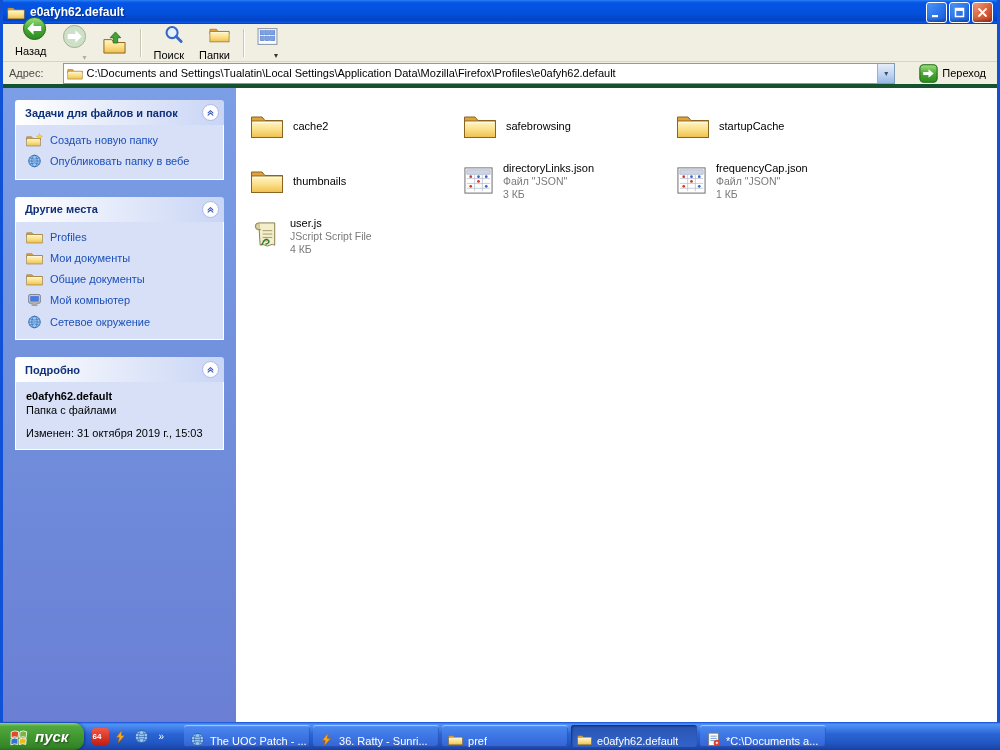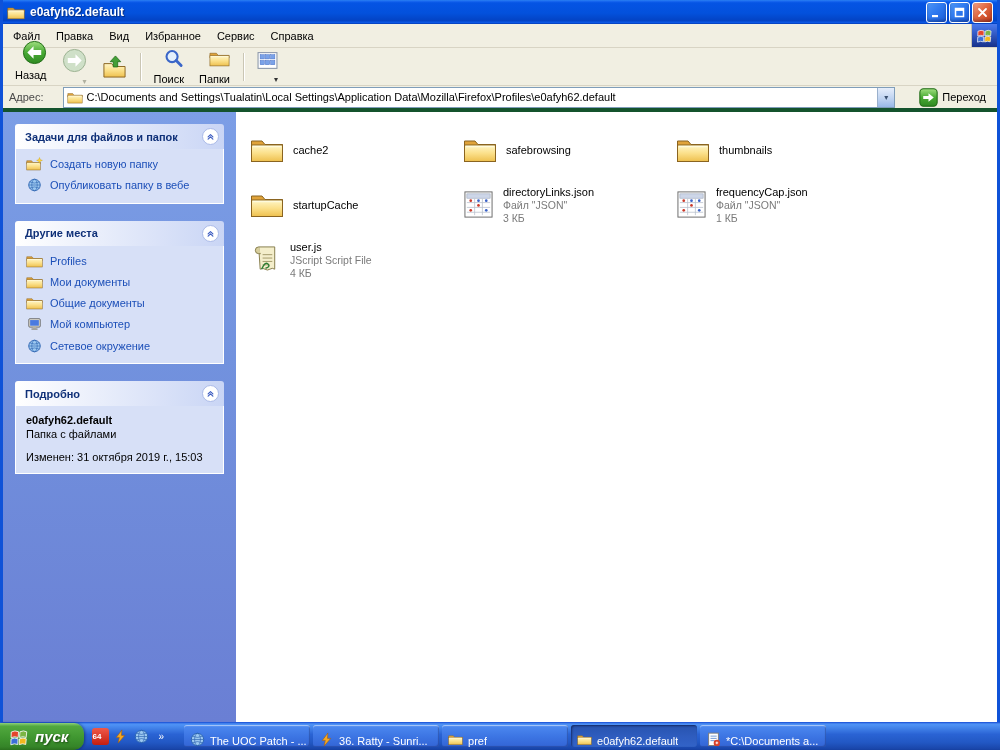--- a/index.html
+++ b/index.html
@@ -249,34 +249,20 @@
           </svg>
       </div>
       <div class="winbtn close">
         <svg viewBox="0 0 11 11">
             <path d="M2 2 L9 9 M9 2 L2 9" stroke="#fff" stroke-width="1.8" stroke-linecap="round"></path>
           </svg>
       </div>
     </div>
   </div>
 
-  <div class="menubar">
-    <span class="menu-item">Файл</span>
-    <span class="menu-item">Правка</span>
-    <span class="menu-item">Вид</span>
-    <span class="menu-item">Избранное</span>
-    <span class="menu-item">Сервис</span>
-    <span class="menu-item">Справка</span>
-    <span class="menubar-spacer"></span>
-    <span class="winlogo">
-        <svg>
-          <use href="#sym-winflag"></use>
-        </svg>
-      </span>
-  </div>
 
   <div class="toolbarrow">
     <div class="tbtn">
       <svg class="icon25">
           <use href="#sym-back"></use>
         </svg>
       <span>Назад</span>
       <span class="caret">▾</span>
     </div>
     <div class="tbtn disabled">
@@ -434,29 +420,29 @@
           </svg>
         <div class="tile-text">
             <div class="tile-name">safebrowsing</div>
           </div>
       </div>
       <div class="tile">
         <svg class="icon-lg">
             <use href="#sym-folder"></use>
           </svg>
         <div class="tile-text">
-            <div class="tile-name">thumbnails</div>
+            <div class="tile-name">startupCache</div>
           </div>
       </div>
       <div class="tile">
         <svg class="icon-lg">
             <use href="#sym-folder"></use>
           </svg>
         <div class="tile-text">
-            <div class="tile-name">startupCache</div>
+            <div class="tile-name">thumbnails</div>
           </div>
       </div>
       <div class="tile">
         <svg class="icon-sq">
             <use href="#sym-json"></use>
           </svg>
         <div class="tile-text">
           <div class="tile-name">directoryLinks.json</div>
           <div class="tile-meta">Файл "JSON"</div>
           <div class="tile-meta">3 КБ</div>

